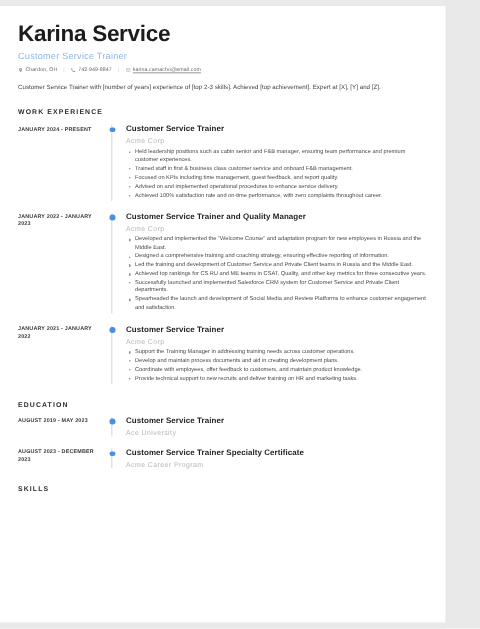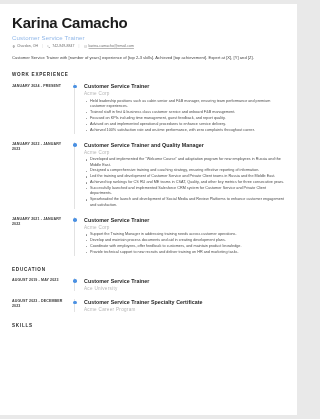--- a/index.html
+++ b/index.html
@@ -154,21 +154,21 @@
     background: #8a8a8a;
   }
   .edu-entry .entry-body { padding-bottom: 0; }
 </style>
 </head>
 <body>
 
 <div class="page">
 
   <div>
-    <div class="name">Karina Camacho</div>
+    <div class="name">Karina Service</div>
     <div class="headline">Customer Service Trainer</div>
 
     <div class="contact-row">
       <span class="contact-item">
         <span class="contact-ico">
           <svg viewBox="0 0 24 24" fill="currentColor">
               <path d="M12 2C8.1 2 5 5.1 5 9c0 5.2 7 13 7 13s7-7.8 7-13c0-3.9-3.1-7-7-7zm0 9.5A2.5 2.5 0 1 1 12 6.5a2.5 2.5 0 0 1 0 5z"></path>
             </svg>
         </span>
         <span>Chardon, OH</span>

